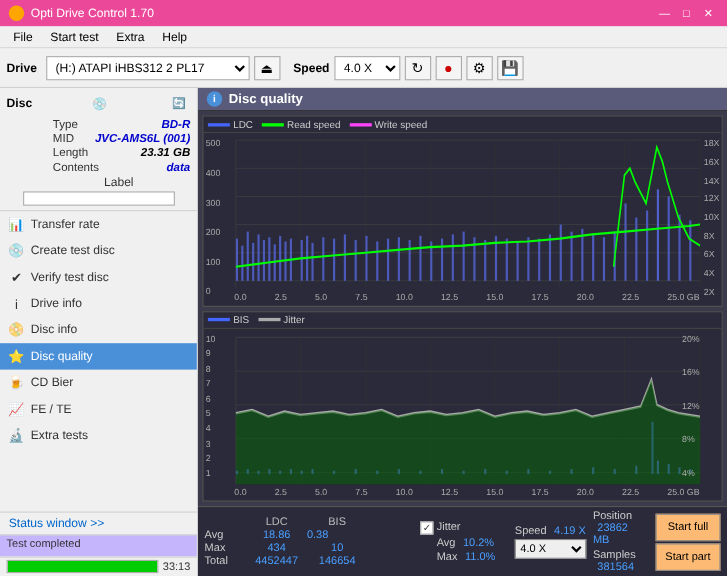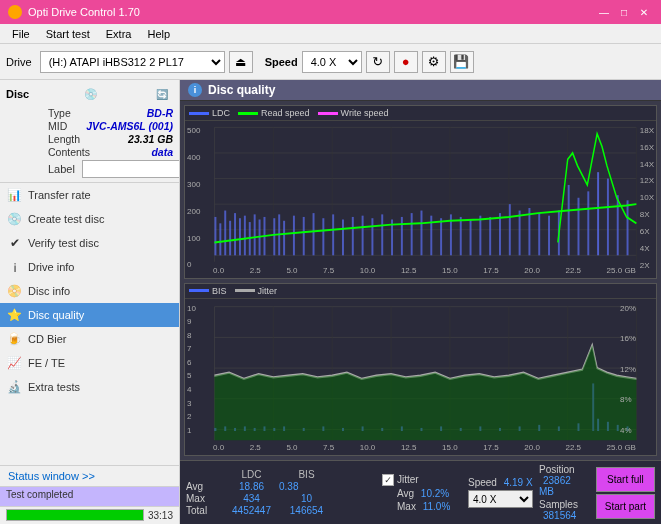--- a/index.html
+++ b/index.html
@@ -69,21 +69,21 @@
       background: #f0f0f0;
       display: flex;
       align-items: center;
       padding: 3px 6px;
       height: 36px;
       border-bottom: 1px solid #d0d0d0;
       gap: 4px;
     }
     .drive-label {
       font-size: 11px;
-      font-weight: normal;
+      font-weight: bold;
       margin-right: 4px;
     }
     .drive-select {
       height: 22px;
       font-size: 11px;
       border: 1px solid #aaa;
       background: white;
       padding: 0 4px;
       width: 185px;
     }
@@ -168,20 +168,21 @@
       font-size: 10.5px;
     }
     .disc-row-label { color: #333; margin-left: 42px; }
     .disc-row-value { color: #0000cc; font-weight: bold; font-style: italic; }
     .disc-row-value.black { color: #000; }
     .label-input-row {
       display: flex;
       align-items: center;
       gap: 2px;
       margin-top: 2px;
+      flex-direction: column;
     }
     .label-input {
       flex: 1;
       height: 18px;
       border: 1px solid #aaa;
       font-size: 10px;
       padding: 0 2px;
     }
 
     
@@ -342,21 +343,21 @@
 
     .action-buttons {
       display: flex;
       flex-direction: column;
       gap: 2px;
     }
     .action-btn {
       padding: 6px 8px;
       font-size: 10px;
       border: 1px solid #888;
-      background: #d946ef;
+      background: #fdba74;
       cursor: pointer;
       white-space: nowrap;
     }
 
     
     svg.chart-svg {
       width: 100%;
       height: 100%;
     }
   </style>

